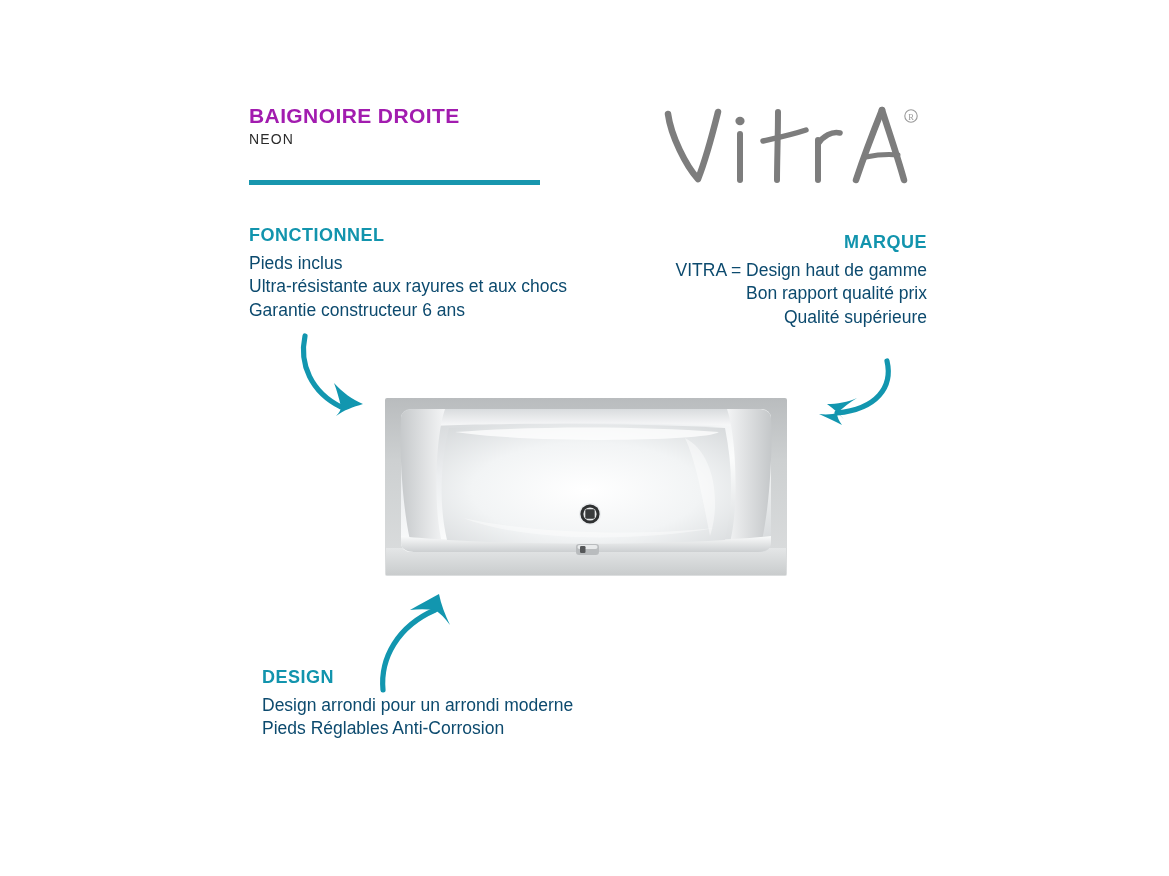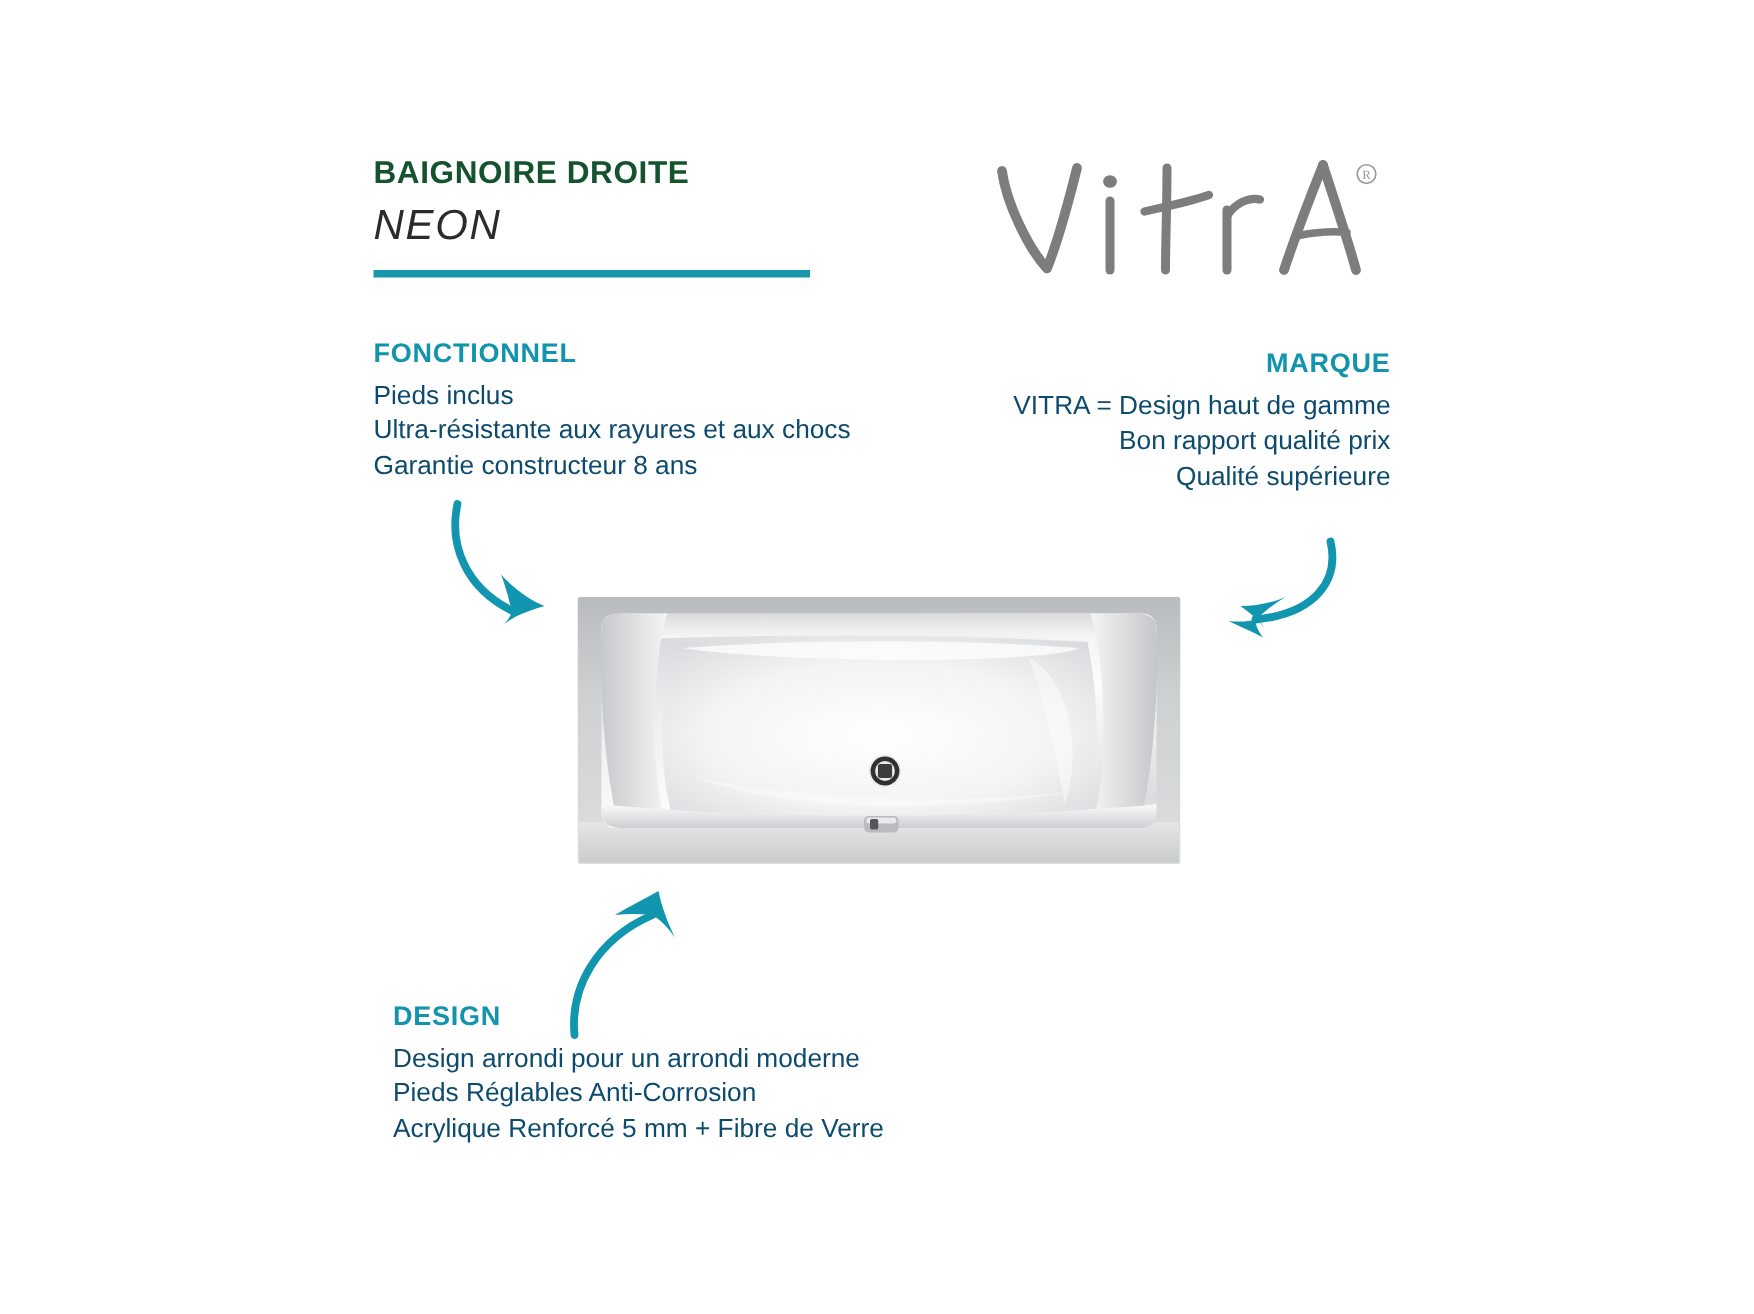--- a/index.html
+++ b/index.html
@@ -23,32 +23,31 @@
   .title-block {
     position: absolute;
     left: 249px;
     top: 103px;
     width: 400px;
   }
   .product-title {
     font-size: 21px;
     font-weight: bold;
     letter-spacing: 0.4px;
-    color: #14532d;
+    color: #a21caf;
     line-height: 1.25;
     margin: 0;
   }
   .product-subtitle {
-    font-size: 28px;
+    font-size: 14px;
     font-weight: 300;
     letter-spacing: 1.1px;
     color: #2b2b2b;
     line-height: 1.5;
     margin: 0;
-    font-style: italic;
   }
   .title-rule {
     position: absolute;
     left: 249px;
     top: 180px;
     width: 291px;
     height: 5px;
     background: #1896ae;
   }
 
@@ -156,35 +155,34 @@
         <circle cx="251" cy="16" r="6.2" fill="none" stroke="#9a9a9a" stroke-width="1.1"></circle>
         <text x="251" y="19.6" font-family="'Liberation Serif', serif" font-size="8.5" fill="#9a9a9a" text-anchor="middle">R</text>
       </g>
     </svg>
   </div>
 
   <div class="block-fonctionnel">
     <p class="feature-heading">FONCTIONNEL</p>
     <p class="feature-line">Pieds inclus</p>
     <p class="feature-line">Ultra-résistante aux rayures et aux chocs</p>
-    <p class="feature-line">Garantie constructeur 8 ans</p>
+    <p class="feature-line">Garantie constructeur 6 ans</p>
   </div>
 
   <div class="block-marque">
     <p class="feature-heading">MARQUE</p>
     <p class="feature-line">VITRA = Design haut de gamme</p>
     <p class="feature-line">Bon rapport qualité prix</p>
     <p class="feature-line">Qualité supérieure</p>
   </div>
 
   <div class="block-design">
     <p class="feature-heading">DESIGN</p>
     <p class="feature-line">Design arrondi pour un arrondi moderne</p>
     <p class="feature-line">Pieds Réglables Anti-Corrosion</p>
-    <p class="feature-line">Acrylique Renforcé 5 mm + Fibre de Verre</p>
   </div>
 
   <div class="arrow arrow-fonctionnel">
     <svg width="110" height="100" viewBox="0 0 110 100">
       <path d="M12 6 C 6 34, 18 62, 48 77" fill="none" stroke="#1296af" stroke-width="5.2" stroke-linecap="round"></path>
       <path d="M48 77 C 46 68, 44 61, 41 53 C 49 62, 60 70, 70 74 C 60 77, 51 80, 43 86 C 46 83, 48 80, 48 77 Z" fill="#1296af"></path>
     </svg>
   </div>
 
   <div class="arrow arrow-marque">

